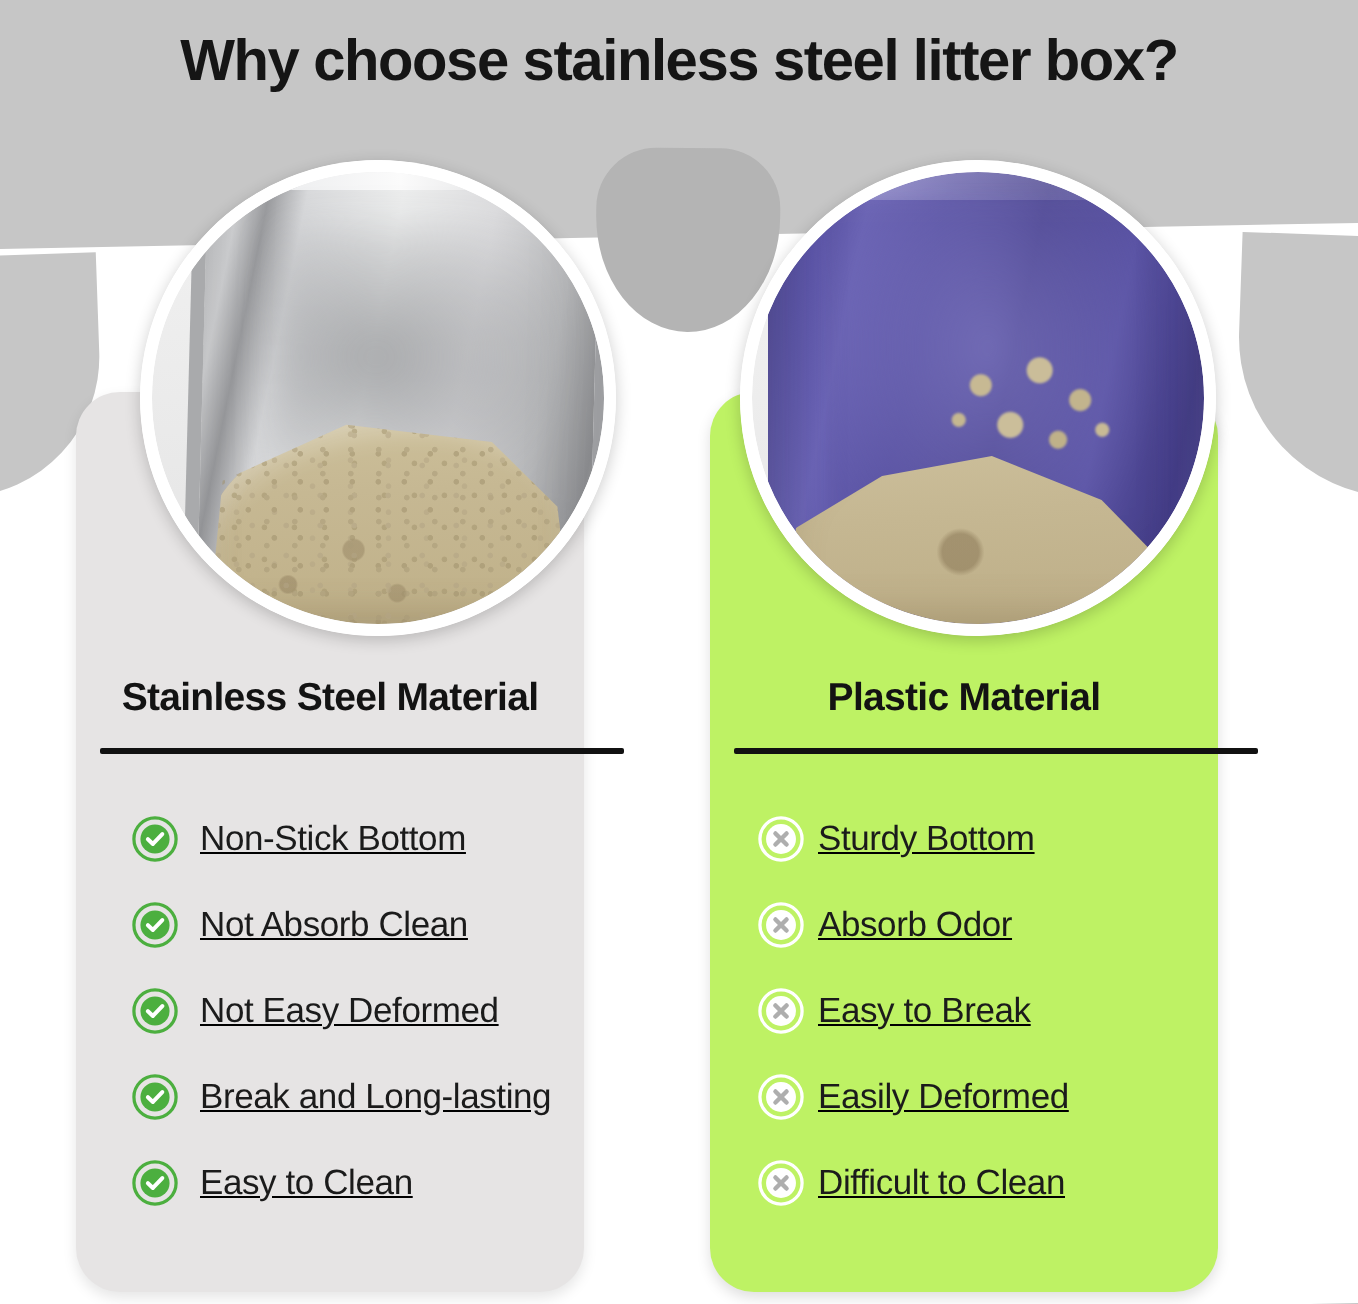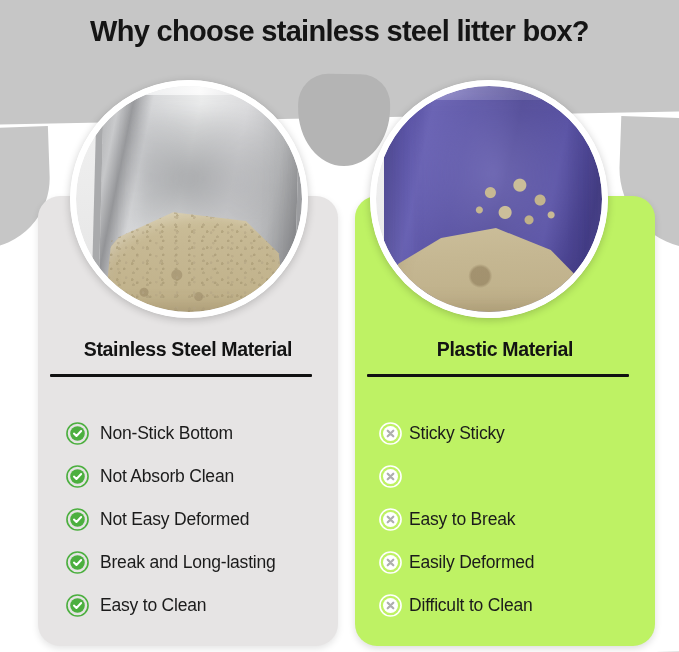--- a/index.html
+++ b/index.html
@@ -79,21 +79,21 @@
     height: 92px;
     background: #b4b4b4;
     border-radius: 30px 30px 46px 46px / 30px 30px 58px 58px;
     transform: rotate(0.5deg);
   }
 
   
   .card {
     position: absolute;
     top: 196px;
-    width: 300px;
+    width: 254px;
     height: 450px;
     border-radius: 22px;
   }
   .card-left {
     left: 38px;
     background: #e6e4e4;
     box-shadow: 0 3px 7px rgba(0,0,0,0.10);
   }
   .card-right {
     left: 355px;
@@ -119,26 +119,27 @@
     left: 12px;
     width: 262px;
     height: 3px;
     background: #111111;
     border-radius: 1px;
   }
 
   
   .feature-list {
     position: absolute;
-    top: 216px;
+    top: 202px;
     left: 0;
     width: 100%;
     list-style: none;
     margin: 0;
     padding: 0;
+    text-decoration: underline;
   }
   .feature-item {
     display: flex;
     align-items: center;
     height: 43px;
     padding-left: 28px;
   }
   .card-right .feature-item { padding-left: 24px; }
 
   .feature-icon {
@@ -392,28 +393,29 @@
     <div class="card-heading">Plastic Material</div>
     <div class="card-rule"></div>
 
     <ul class="feature-list">
       <li class="feature-item">
         <svg class="feature-icon" viewBox="0 0 24 24">
           <circle cx="12" cy="12" r="11" fill="none" stroke="#ffffff" stroke-width="1.7"></circle>
           <circle cx="12" cy="12" r="7.8" fill="#ffffff"></circle>
           <path d="M9.1 9.1 L14.9 14.9 M14.9 9.1 L9.1 14.9" fill="none" stroke="#aeaeae" stroke-width="2.3" stroke-linecap="round"></path>
         </svg>
-        <span class="feature-label">Sticky Sticky</span>
+        <span class="feature-label">Sturdy Bottom</span>
       </li>
       <li class="feature-item">
         <svg class="feature-icon" viewBox="0 0 24 24">
           <circle cx="12" cy="12" r="11" fill="none" stroke="#ffffff" stroke-width="1.7"></circle>
           <circle cx="12" cy="12" r="7.8" fill="#ffffff"></circle>
           <path d="M9.1 9.1 L14.9 14.9 M14.9 9.1 L9.1 14.9" fill="none" stroke="#aeaeae" stroke-width="2.3" stroke-linecap="round"></path>
         </svg>
+        <span class="feature-label">Absorb Odor</span>
       </li>
       <li class="feature-item">
         <svg class="feature-icon" viewBox="0 0 24 24">
           <circle cx="12" cy="12" r="11" fill="none" stroke="#ffffff" stroke-width="1.7"></circle>
           <circle cx="12" cy="12" r="7.8" fill="#ffffff"></circle>
           <path d="M9.1 9.1 L14.9 14.9 M14.9 9.1 L9.1 14.9" fill="none" stroke="#aeaeae" stroke-width="2.3" stroke-linecap="round"></path>
         </svg>
         <span class="feature-label">Easy to Break</span>
       </li>
       <li class="feature-item">

